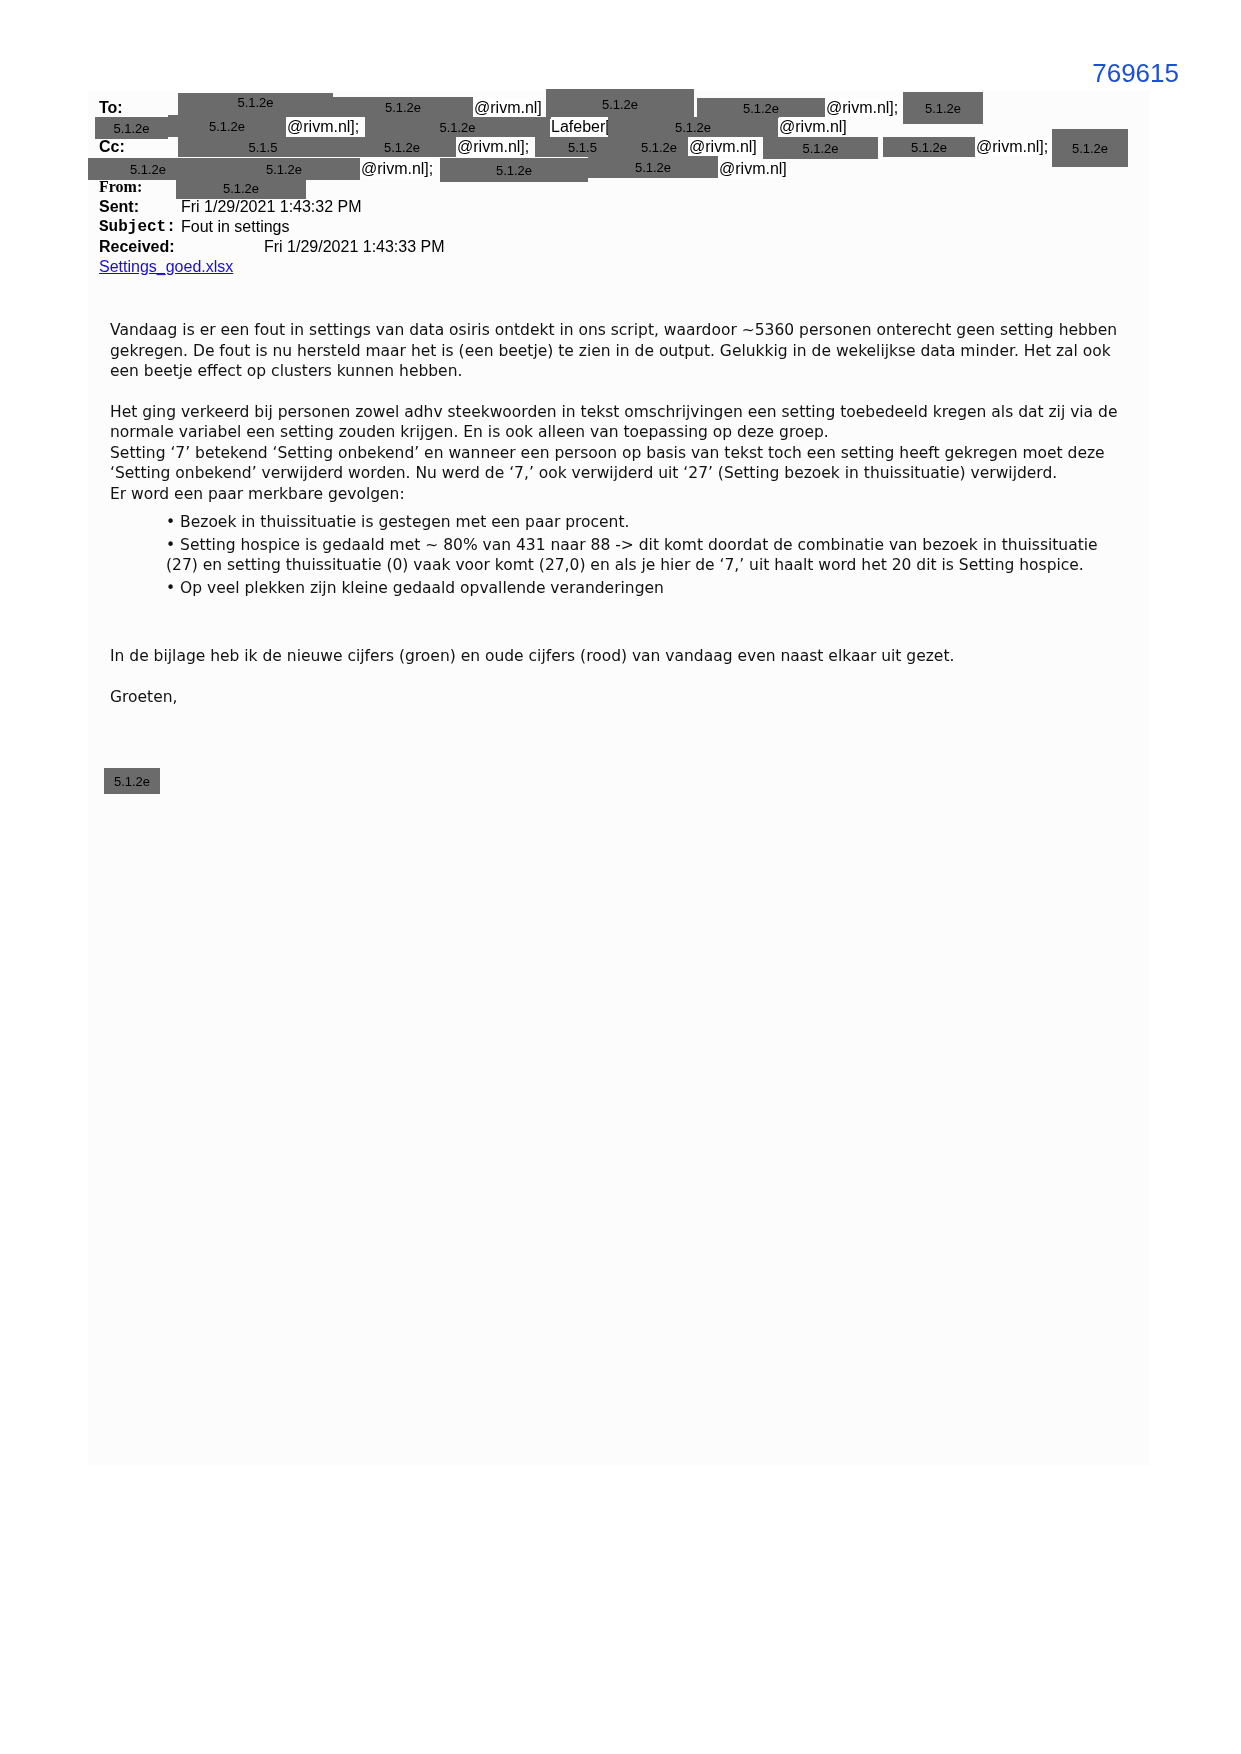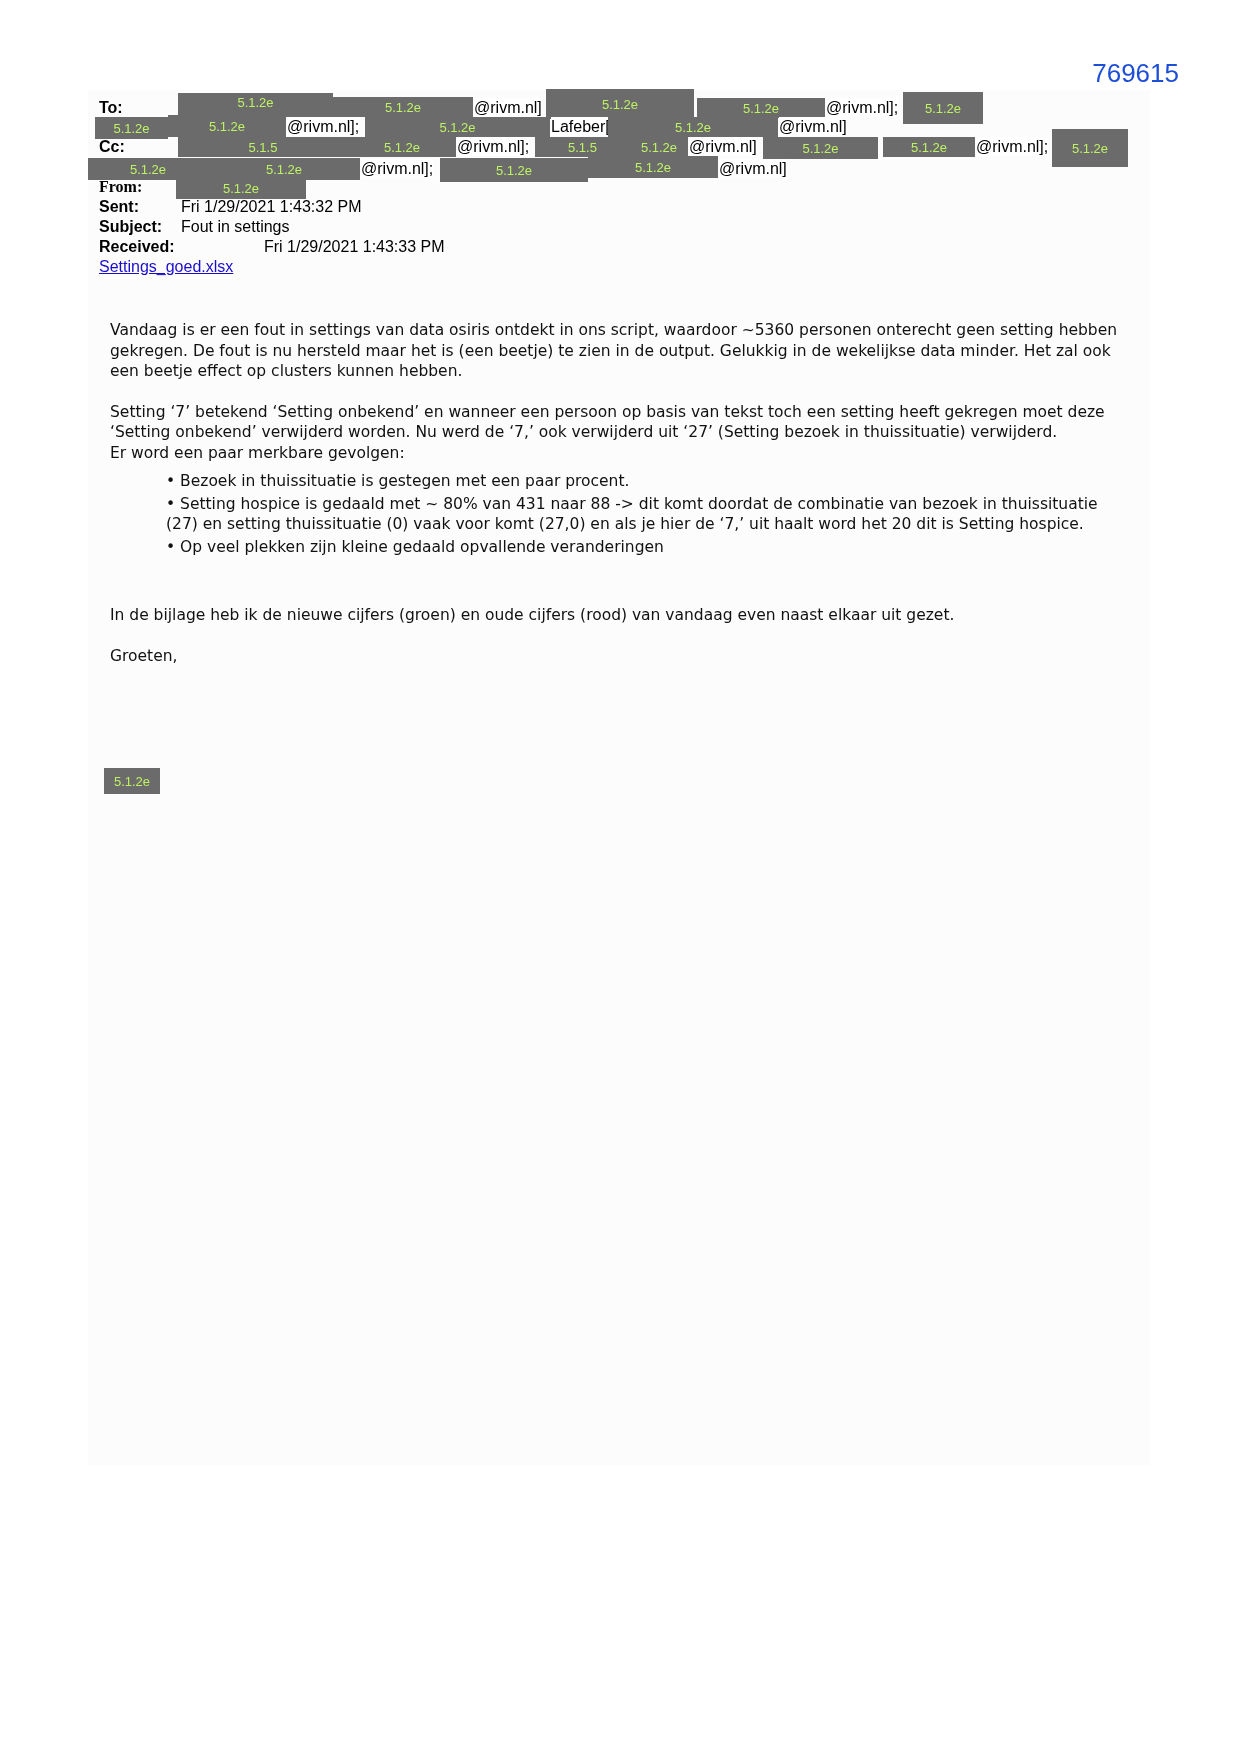--- a/index.html
+++ b/index.html
@@ -11,21 +11,21 @@
     .docnum {
       position: absolute; right: 62px; top: 58px;
       font-family: "Liberation Sans", sans-serif; font-size: 26px; color: #1d4ed8; text-align: right;
     }
     .hdr {
       position: absolute; font-family: "Liberation Sans", sans-serif; font-size: 16px;
       color: #000; line-height: 20px; white-space: nowrap;
     }
     .lbl { font-weight: bold; }
     .rd {
-      position: absolute; background: #6b6b6b; color: #bef264;
+      position: absolute; background: #6b6b6b; color: #000000;
       font-family: "Liberation Sans", sans-serif; font-size: 13px;
       display: flex; align-items: center; justify-content: center;
       white-space: nowrap;
     }
     .em {
       position: absolute; font-family: "Liberation Sans", sans-serif; font-size: 16px;
       color: #000; background: #ffffff; line-height: 19px; white-space: nowrap;
     }
     .link {
       color: #1a0dcc; text-decoration: underline; cursor: pointer;
@@ -46,21 +46,21 @@
 
 <div class="page-bg"></div>
 
 <div class="docnum">769615</div>
 
 <div class="hdr lbl" style="left:99px; top:98px;">To:</div>
 <div class="hdr lbl" style="left:99px; top:137px;">Cc:</div>
 <div class="hdr lbl" style="left:99px; top:177px;font-family:Liberation Serif, serif;">From:</div>
 <div class="hdr lbl" style="left:99px; top:197px;">Sent:</div>
 <div class="hdr" style="left:181px; top:197px;">Fri 1/29/2021 1:43:32 PM</div>
-<div class="hdr lbl" style="left:99px; top:217px;">Subject:</div>
+<div class="hdr lbl" style="left:99px; top:217px;font-family:Liberation Mono, monospace;">Subject:</div>
 <div class="hdr" style="left:181px; top:217px;">Fout in settings</div>
 <div class="hdr lbl" style="left:99px; top:237px;">Received:</div>
 <div class="hdr" style="left:264px; top:237px;">Fri 1/29/2021 1:43:33 PM</div>
 <div class="hdr link" style="left:99px; top:257px;">Settings_goed.xlsx</div>
 
 <div class="rd" style="left:178px; top:93px; width:155px; height:22px; align-items:flex-start; padding-top:2px;">5.1.2e</div>
 <div class="rd" style="left:333px; top:97px; width:140px; height:20px;">5.1.2e</div>
 <div class="em" style="left:474px; top:98px;">@rivm.nl]</div>
 <div class="rd" style="left:546px; top:89px; width:148px; height:30px;">5.1.2e</div>
 <div class="rd" style="left:697px; top:98px; width:128px; height:20px;">5.1.2e</div>
@@ -92,20 +92,21 @@
 <div class="rd" style="left:440px; top:158px; width:148px; height:24px;">5.1.2e</div>
 <div class="rd" style="left:588px; top:156px; width:130px; height:22px;">5.1.2e</div>
 <div class="em" style="left:719px; top:159px;">@rivm.nl]</div>
 
 <div class="rd" style="left:176px; top:177px; width:130px; height:22px;">5.1.2e</div>
 
 <div class="body-text">
   <div class="gap"></div>
   <p>Vandaag is er een fout in settings van data osiris ontdekt in ons script, waardoor ~5360 personen onterecht geen setting hebben gekregen. De fout is nu hersteld maar het is (een beetje) te zien in de output. Gelukkig in de wekelijkse data minder. Het zal ook een beetje effect op clusters kunnen hebben.</p>
   <div class="gap"></div>
+  <p>Het ging verkeerd bij personen zowel adhv steekwoorden in tekst omschrijvingen een setting toebedeeld kregen als dat zij via de normale variabel een setting zouden krijgen. En is ook alleen van toepassing op deze groep.</p>
   <p>Setting ‘7’ betekend ‘Setting onbekend’ en wanneer een persoon op basis van tekst toch een setting heeft gekregen moet deze ‘Setting onbekend’ verwijderd worden. Nu werd de ‘7,’ ook verwijderd uit ‘27’ (Setting bezoek in thuissituatie) verwijderd.</p>
   <p>Er word een paar merkbare gevolgen:</p>
   <ul class="bullets">
     <li>Bezoek in thuissituatie is gestegen met een paar procent.</li>
     <li>Setting hospice is gedaald met ~ 80% van 431 naar 88 -&gt; dit komt doordat de combinatie van bezoek in thuissituatie (27) en setting thuissituatie (0) vaak voor komt (27,0) en als je hier de ‘7,’ uit haalt word het 20 dit is Setting hospice.</li>
     <li>Op veel plekken zijn kleine gedaald opvallende veranderingen</li>
   </ul>
   <div class="gap"></div>
   <div class="gap"></div>
   <p>In de bijlage heb ik de nieuwe cijfers (groen) en oude cijfers (rood) van vandaag even naast elkaar uit gezet.</p>

